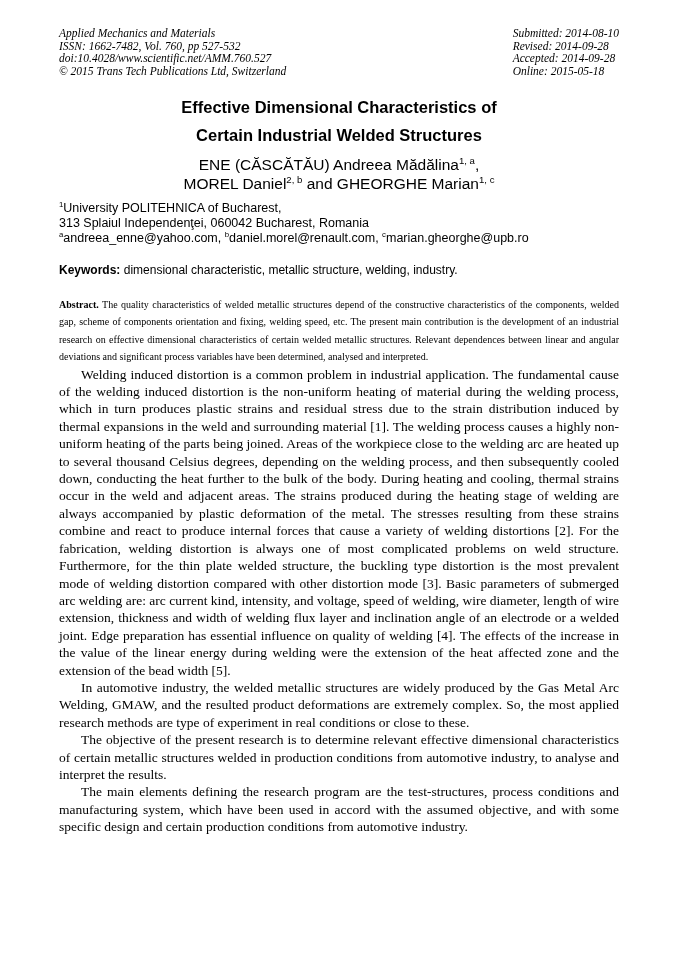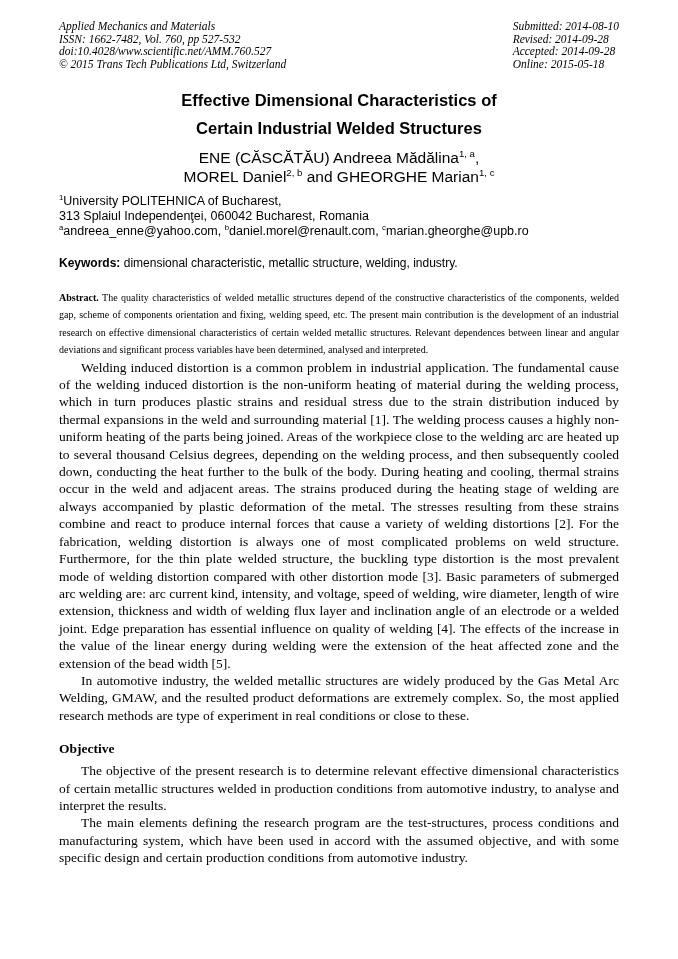--- a/index.html
+++ b/index.html
@@ -4,21 +4,21 @@
 <style>
   * { margin: 0; padding: 0; box-sizing: border-box; }
   html, body { background: #ffffff; }
   .page {
     position: relative;
     width: 678px;
     height: 959px;
     margin: 0 auto;
     background: #ffffff;
     color: #000000;
-    padding: 20px 59px 0 59px;
+    padding: 27px 59px 0 59px;
     font-family: "Liberation Serif", serif;
     overflow: hidden;
   }
   
   .header {
     display: flex;
     justify-content: space-between;
     font-style: italic;
     font-size: 11.5px;
     line-height: 12.5px;
@@ -122,17 +122,16 @@
 
   <div class="keywords"><span class="kw-label">Keywords:</span>
     <span>dimensional characteristic, metallic structure, welding, industry.</span></div>
 
   <div class="abstract"><span class="abs-label">Abstract.</span>
     <span>The quality characteristics of welded metallic structures depend of the constructive characteristics of the components, welded gap, scheme of components orientation and fixing, welding speed, etc. The present main contribution is the development of an industrial research on effective dimensional characteristics of certain welded metallic structures. Relevant dependences between linear and angular deviations and significant process variables have been determined, analysed and interpreted.</span></div>
 
   <p class="body-par">Welding induced distortion is a common problem in industrial application. The fundamental cause of the welding induced distortion is the non-uniform heating of material during the welding process, which in turn produces plastic strains and residual stress due to the strain distribution induced by thermal expansions in the weld and surrounding material [1]. The welding process causes a highly non-uniform heating of the parts being joined. Areas of the workpiece close to the welding arc are heated up to several thousand Celsius degrees, depending on the welding process, and then subsequently cooled down, conducting the heat further to the bulk of the body. During heating and cooling, thermal strains occur in the weld and adjacent areas. The strains produced during the heating stage of welding are always accompanied by plastic deformation of the metal. The stresses resulting from these strains combine and react to produce internal forces that cause a variety of welding distortions [2]. For the fabrication, welding distortion is always one of most complicated problems on weld structure. Furthermore, for the thin plate welded structure, the buckling type distortion is the most prevalent mode of welding distortion compared with other distortion mode [3]. Basic parameters of submerged arc welding are: arc current kind, intensity, and voltage, speed of welding, wire diameter, length of wire extension, thickness and width of welding flux layer and inclination angle of an electrode or a welded joint. Edge preparation has essential influence on quality of welding [4]. The effects of the increase in the value of the linear energy during welding were the extension of the heat affected zone and the extension of the bead width [5].</p>
   <p class="body-par">In automotive industry, the welded metallic structures are widely produced by the Gas Metal Arc Welding, GMAW, and the resulted product deformations are extremely complex. So, the most applied research methods are type of experiment in real conditions or close to these.</p>
 
-  <h2 class="section-heading">Objective</h2>
   <p class="body-par">The objective of the present research is to determine relevant effective dimensional characteristics of certain metallic structures welded in production conditions from automotive industry, to analyse and interpret the results.</p>
   <p class="body-par">The main elements defining the research program are the test-structures, process conditions and manufacturing system, which have been used in accord with the assumed objective, and with some specific design and certain production conditions from automotive industry.</p>
 
 </div>
 
 </body></html>

